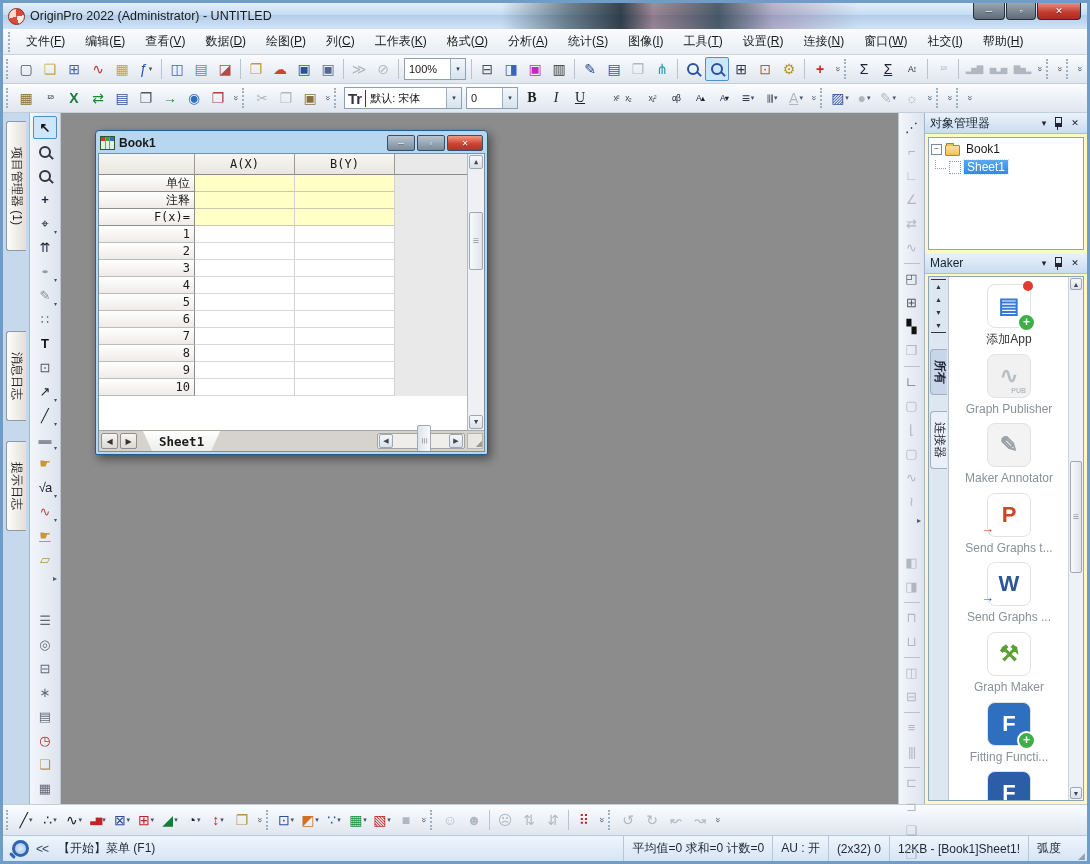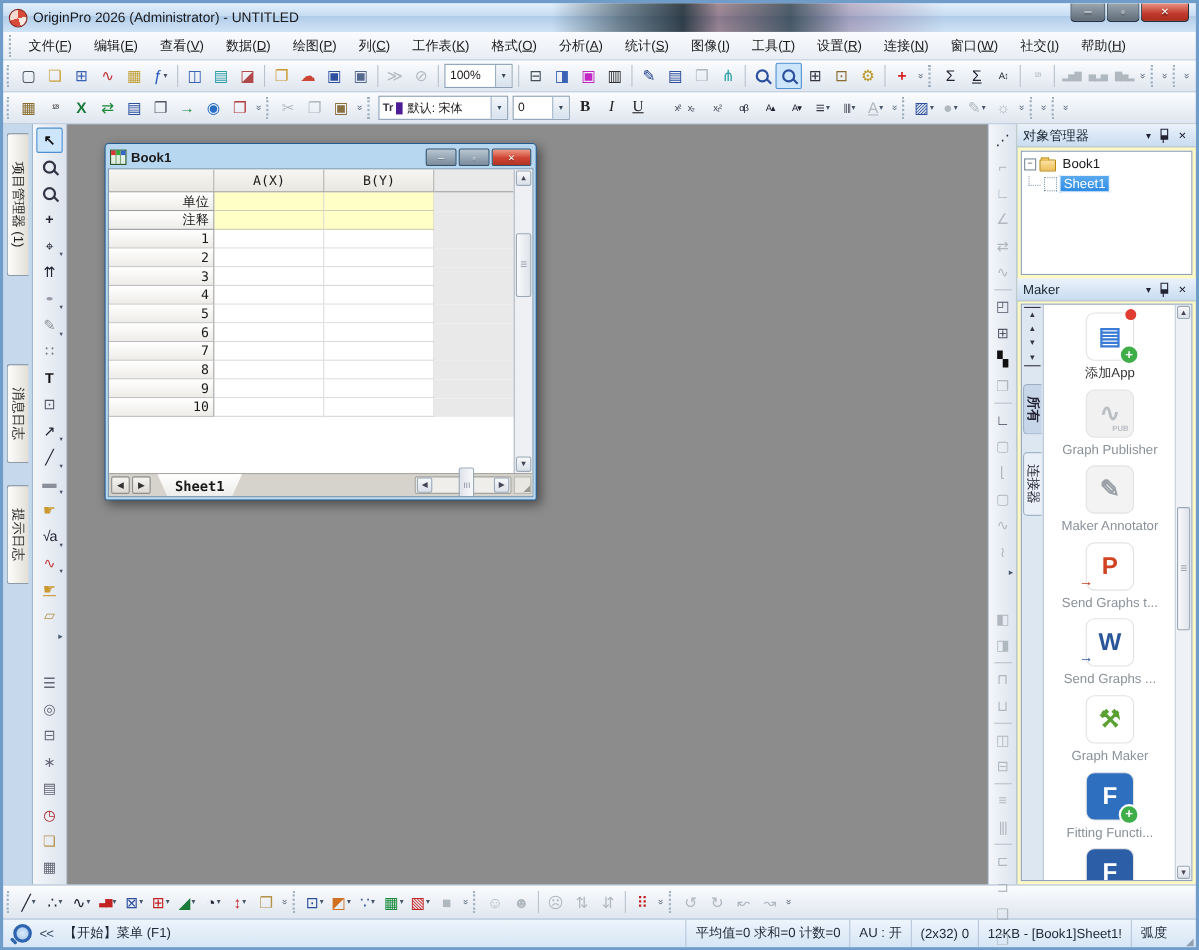--- a/index.html
+++ b/index.html
@@ -26,21 +26,21 @@
   .tbtn.on{background:#cde6fb;border-color:#4e8fd0}
   .dis .g,.dis .mag{color:#aab2ba !important;opacity:.9}
   .sep{width:1px;height:20px;background:#b9c2cd;margin:0 3px;flex:0 0 auto}
   .grip{width:3px;height:20px;border-left:2px dotted #9fb0c0;margin:0 3px 0 1px;flex:0 0 auto}
   .ovf{width:11px;height:22px;font-size:9px;color:#49596b;display:flex;align-items:center;justify-content:center;transform:rotate(90deg);flex:0 0 auto}
   .exp{font-size:8px;color:#49596b}
   .ddarr{font-size:7px;color:#45546a;margin-left:1px}
   .mag{width:8px;height:8px;border:2px solid currentColor;border-radius:50%;position:relative;color:#2c4f9e}
   .mag::after{content:"";position:absolute;width:6px;height:2px;background:currentColor;right:-5px;bottom:-2px;transform:rotate(45deg)}
   .combo{height:20px;display:flex;align-items:center;background:#fff;border:1px solid #8ba0b5;font-size:11px;margin:0 2px;flex:0 0 auto;overflow:hidden}
-  .combo .cpre{font-weight:bold;font-size:10px;color:#334;padding:0 3px;border-right:6px solid #4c1d95}
+  .combo .cpre{font-weight:bold;font-size:15px;color:#334;padding:0 3px;border-right:1px solid #4c1d95}
   .combo .cval{padding:0 4px;white-space:nowrap;overflow:hidden;flex:1}
   .combo .carr{width:14px;height:100%;margin-left:auto;background:linear-gradient(#f4f7fa,#d7e2ee);border-left:1px solid #9ab0c5;display:flex;align-items:center;justify-content:center;font-size:7px;color:#345;flex:0 0 auto}
   
   .main{flex:1;display:flex;min-height:0}
   .side-tabs{width:26px;background:#c6d8ec;border-right:1px solid #9fb6cf;position:relative;flex:0 0 auto}
   .vtab{position:absolute;left:3px;width:19px;background:linear-gradient(90deg,#fdfdfc,#e2dfd7);border:1px solid #8f9aa8;border-right:none;border-radius:3px 0 0 3px;writing-mode:vertical-rl;text-orientation:sideways;font-size:12px;display:flex;align-items:center;justify-content:center;color:#222}
   .vtb{background:linear-gradient(90deg,#f3f6fa,#dde4ee);display:flex;flex-direction:column;align-items:center;padding-top:3px;flex:0 0 auto}
   .left-tools{width:30px;border-right:1px solid #b9c6d6}
   .right-strip{width:25px;border-left:1px solid #b9c6d6}
   .vtb .tbtn{width:22px;height:21px;margin-bottom:1px}
@@ -136,21 +136,21 @@
   .sb-grip{width:14px;height:100%;display:flex;align-items:flex-end;justify-content:flex-end;color:#8fa0b2;font-size:9px;padding:0 2px}
 </style>
 </head>
 <body>
 
 <div class="win">
 
   <div class="titlebar">
     <div class="glass"></div>
     <span class="applogo"></span>
-    <span class="apptitle">OriginPro 2026 (Administrator) - UNTITLED</span>
+    <span class="apptitle">OriginPro 2022 (Administrator) - UNTITLED</span>
     <div class="wincontrols">
       <span class="wbtn min">─</span>
       <span class="wbtn max">▫</span>
       <span class="wbtn close">✕</span>
     </div>
   </div>
 
   <div class="menubar">
     <span class="grip"></span>
     <span id="menu-items" style="display:flex">
@@ -524,20 +524,26 @@
                   <div class="cell ycell"></div>
                   <div class="cell ycell"></div>
                   <div class="rfill"></div>
                 </div>
                 <div class="trow hrow">
                   <div class="rlabel">注释</div>
                   <div class="cell ycell"></div>
                   <div class="cell ycell"></div>
                   <div class="rfill"></div>
                 </div>
+                <div class="trow hrow">
+                  <div class="rlabel">F(x)=</div>
+                  <div class="cell ycell"></div>
+                  <div class="cell ycell"></div>
+                  <div class="rfill"></div>
+                </div>
                 <div class="trow">
                   <div class="rlabel">1</div>
                   <div class="cell wcell"></div>
                   <div class="cell wcell"></div>
                   <div class="rfill"></div>
                 </div>
                 <div class="trow">
                   <div class="rlabel">2</div>
                   <div class="cell wcell"></div>
                   <div class="cell wcell"></div>

